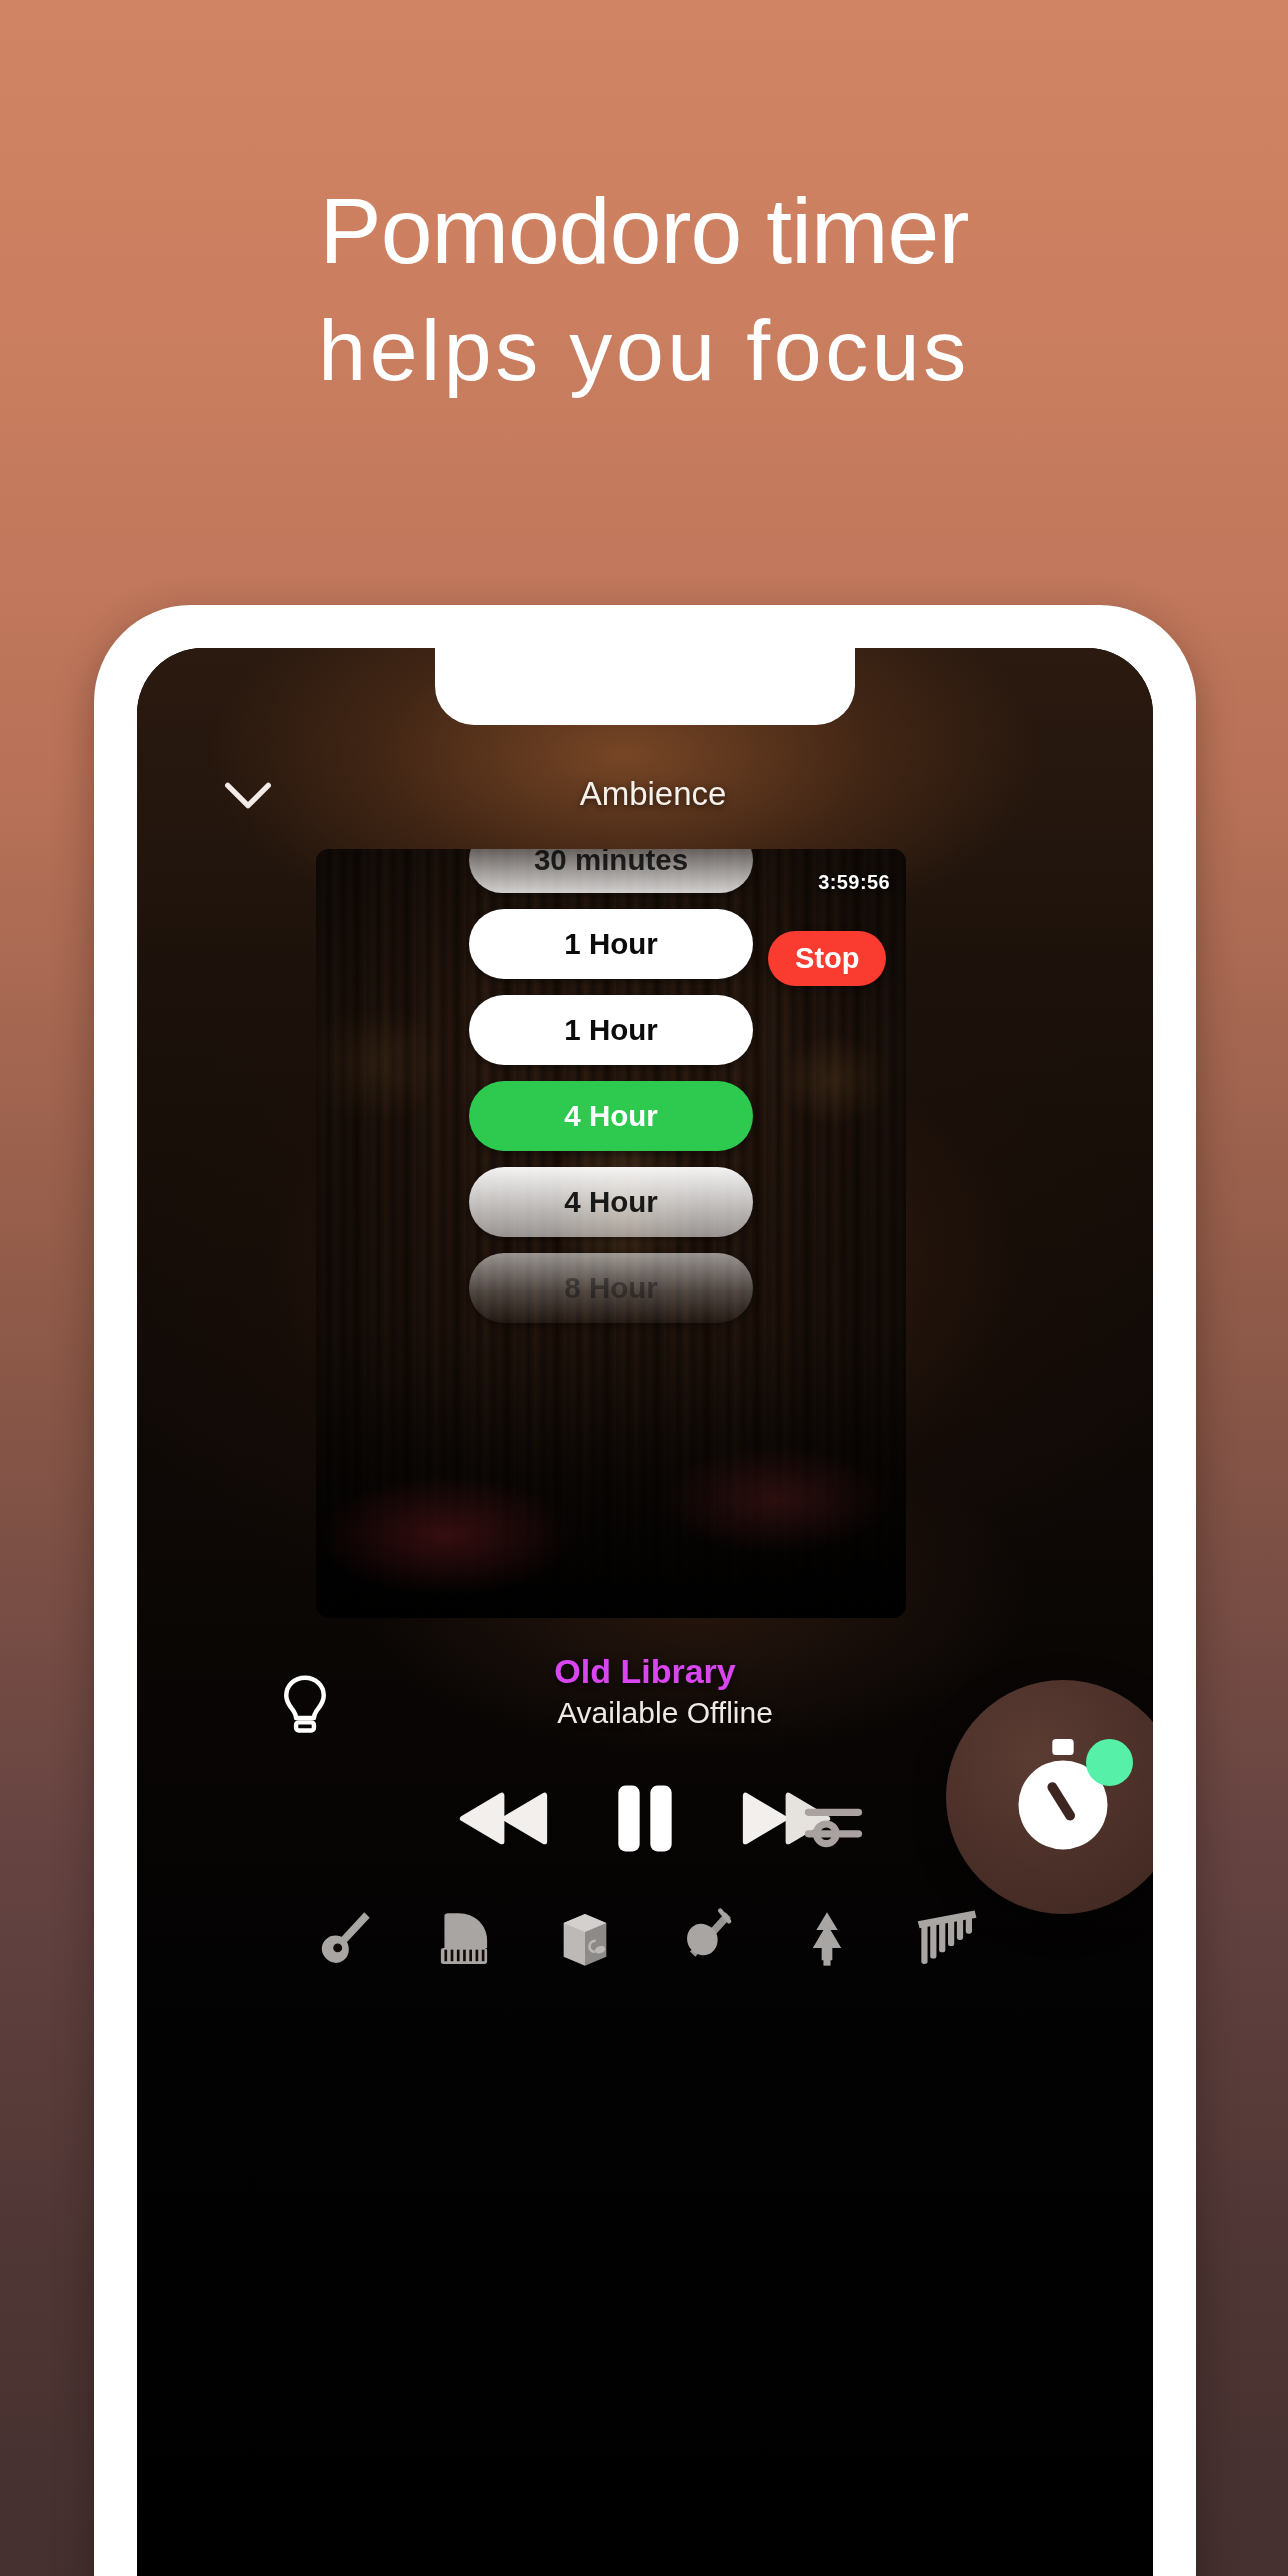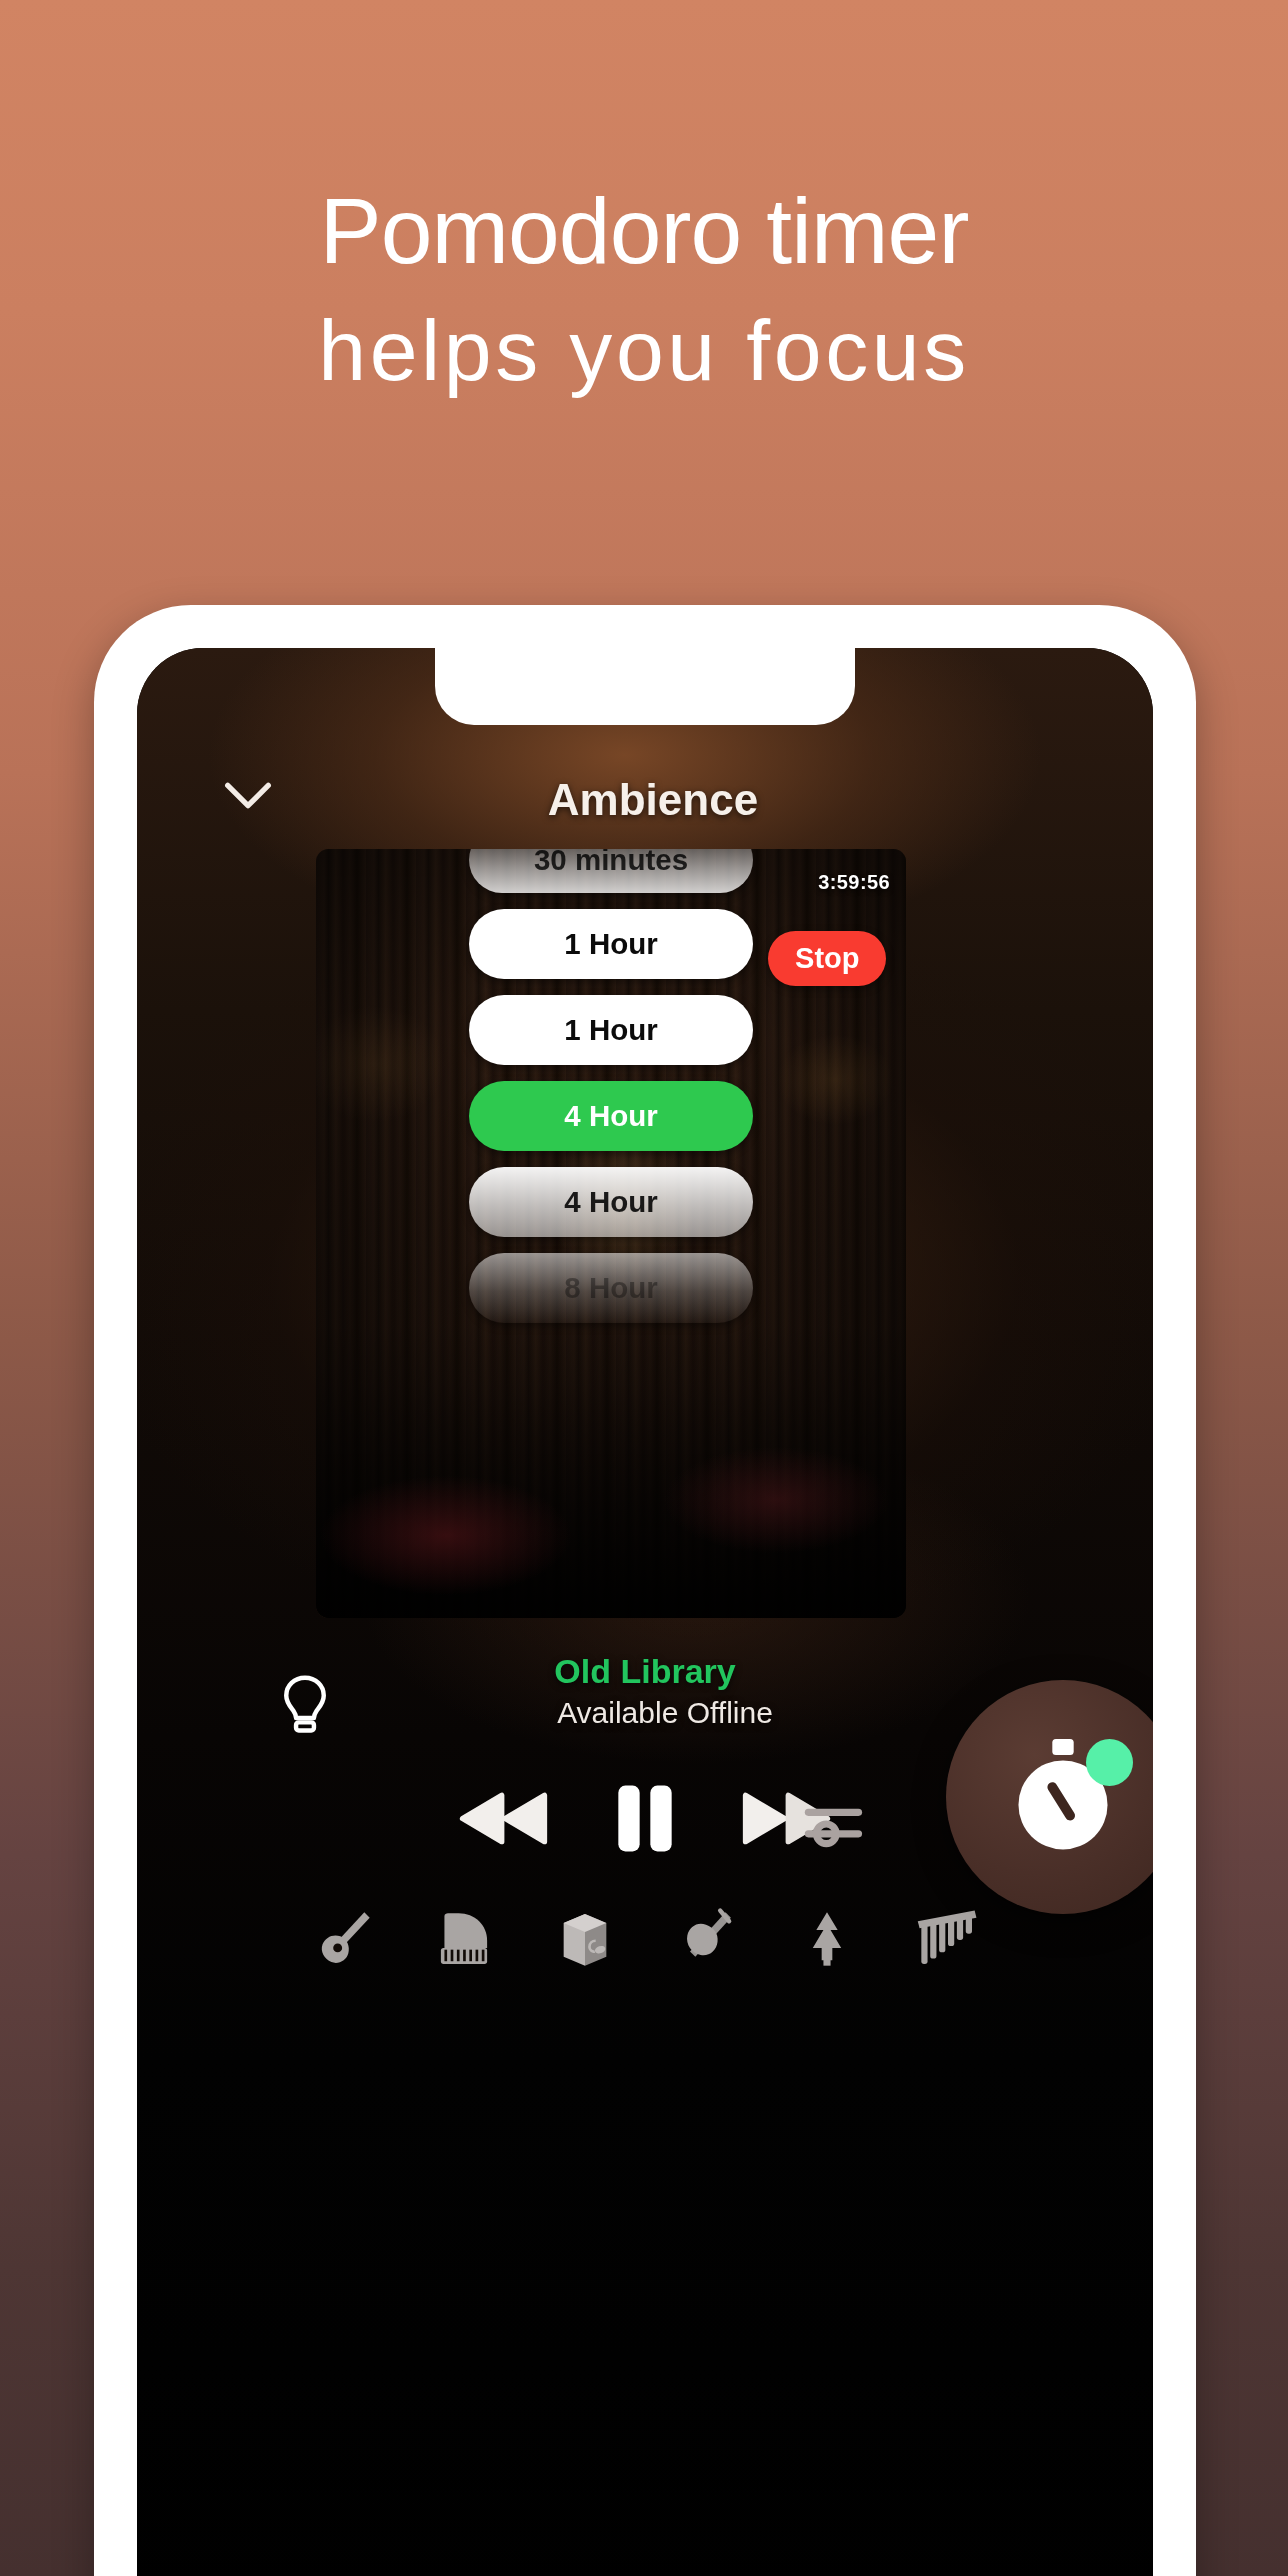--- a/index.html
+++ b/index.html
@@ -70,21 +70,21 @@
   }
   .chevron-btn {
     position:absolute; left:79px; top:9px;
     width:64px; height:50px;
     display:flex; align-items:center; justify-content:center;
   }
   .chevron-btn svg { display:block; }
   .screen-title {
     position:absolute; left:0; right:0; top:12.5px;
     text-align:center;
-    color:#f6f0ea; font-size:44px; font-weight:bold;
+    color:#f6f0ea; font-size:33px; font-weight:normal;
     text-shadow:0 1.8px 7.2px rgba(0,0,0,0.65);
     padding-left:16px;
   }
 
   
   .timer-panel {
     position:absolute;
     left:179px; top:201px; width:590px; height:769px;
     border-radius:12.5px;
     overflow:hidden;
@@ -175,21 +175,21 @@
   
   .track-row {
     position:absolute; left:0; right:0; top:1000px; height:116px; z-index:18;
   }
   .bulb {
     position:absolute; left:143px; top:25px;
     width:50px; height:63px;
   }
   .track-text { text-align:center; padding-top:3.6px; }
   .track-title {
-    color:#22c55e; font-size:34px; font-weight:bold;
+    color:#d946ef; font-size:34px; font-weight:bold;
     text-shadow:0 1.8px 7.2px rgba(0,0,0,0.7);
   }
   .track-sub {
     color:#efe9e4; font-size:30px; font-weight:300; margin-top:5.4px;
     text-shadow:0 1.8px 7.2px rgba(0,0,0,0.7);
     padding-left:40px;
   }
 
   
   .transport {

